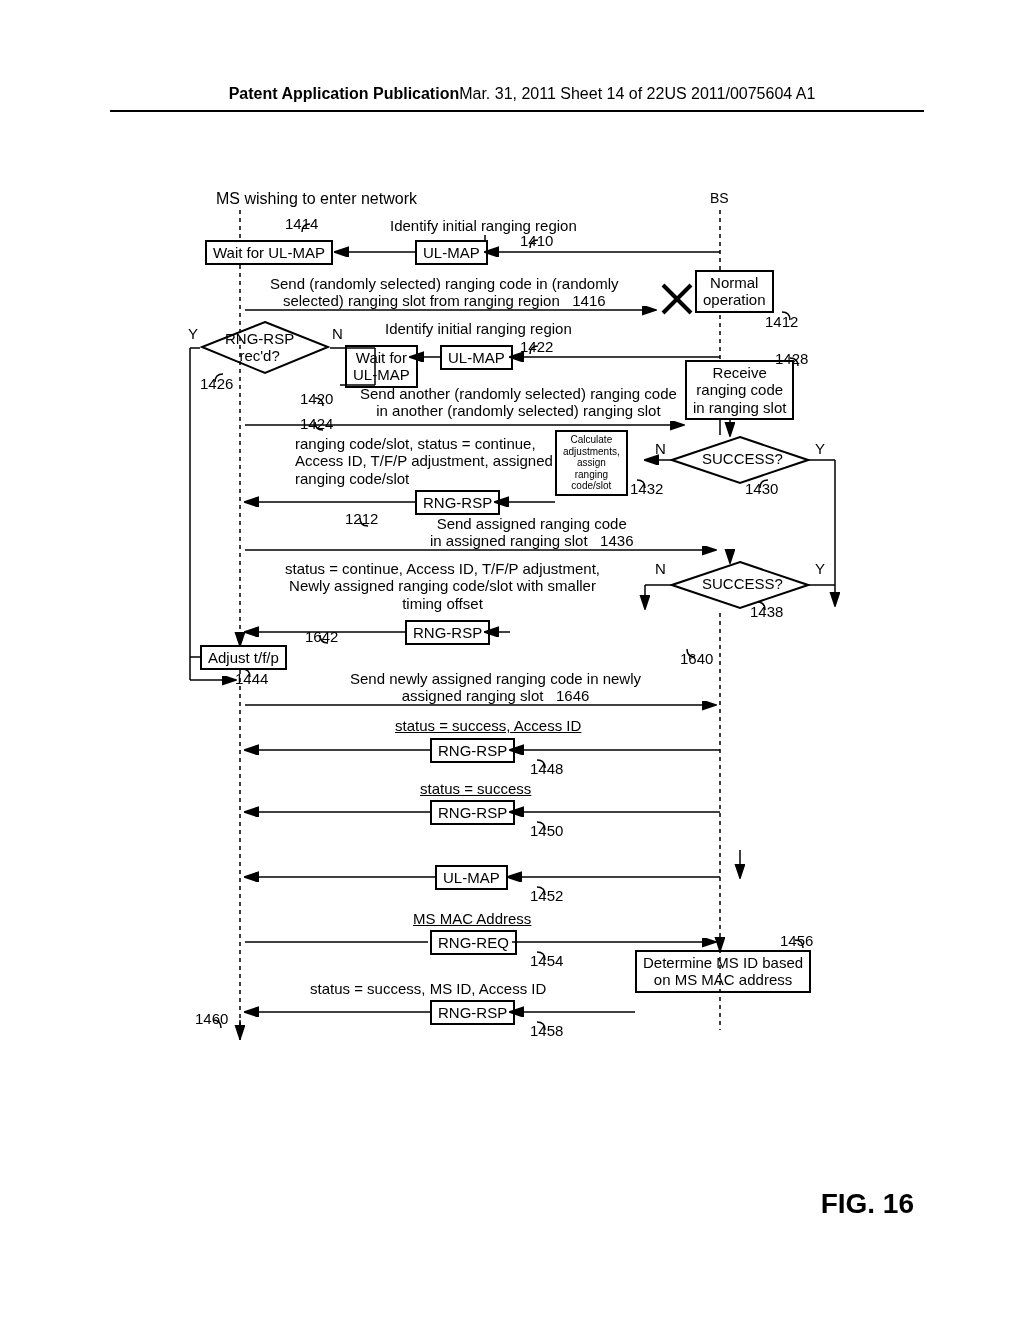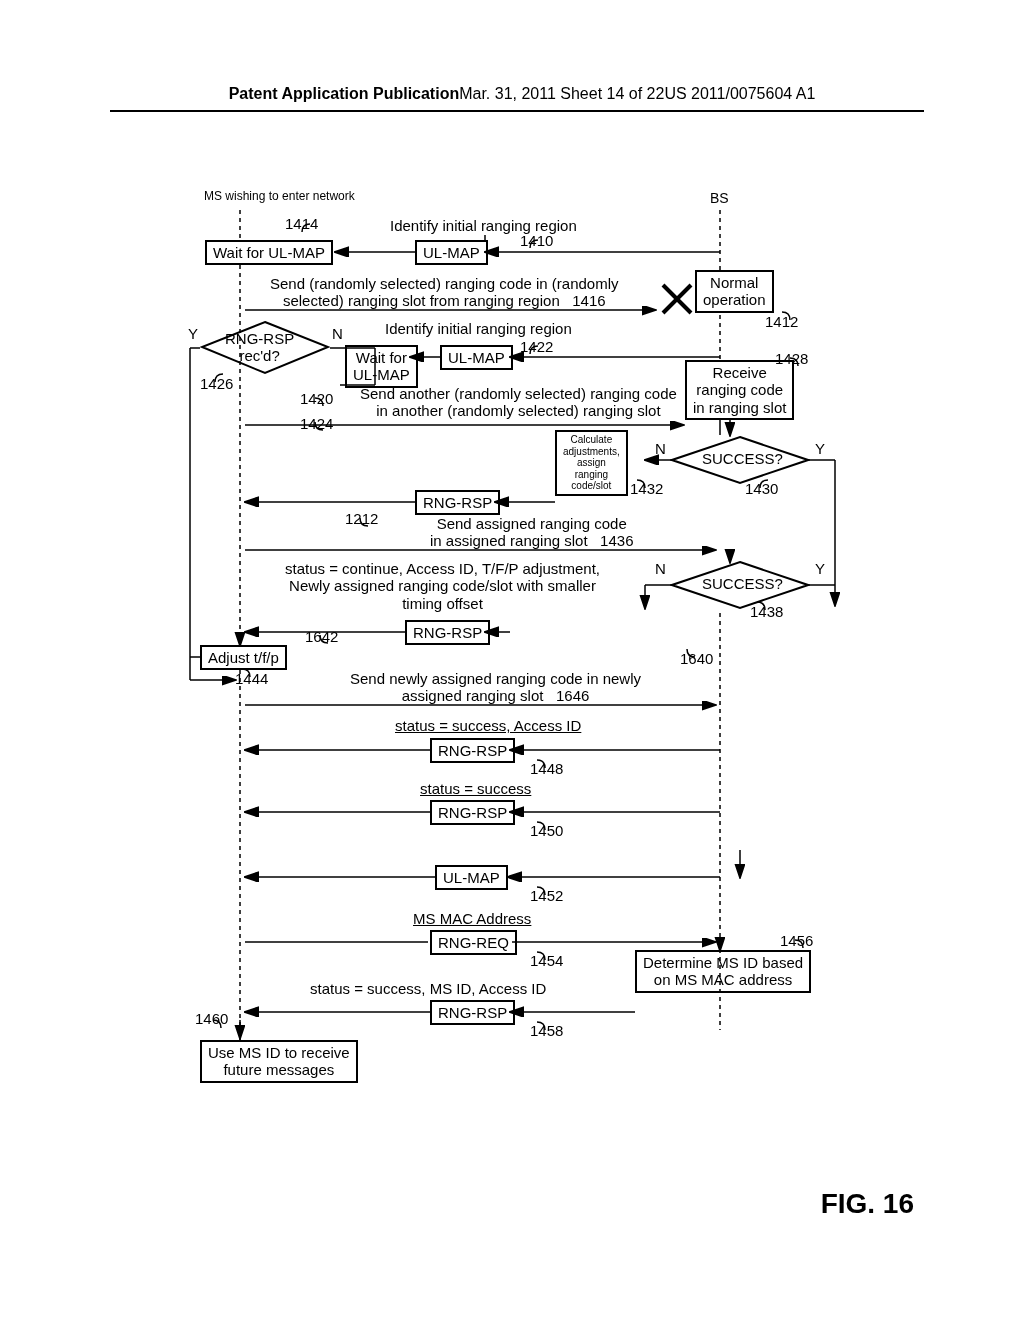--- a/index.html
+++ b/index.html
@@ -72,21 +72,21 @@
 
 <div class="header">
   <span class="header-left">Patent Application Publication</span>
   <span class="header-center">Mar. 31, 2011  Sheet 14 of 22</span>
   <span class="header-right">US 2011/0075604 A1</span>
 </div>
 <div class="hr"></div>
 
 <div class="canvas">
 
-  <div class="el" style="left:64px; top:0px; font-size:12px;text-align:center;">MS wishing to enter network</div>
+  <div class="el" style="left:76px; top:0px; font-size:16px;text-align:center;">MS wishing to enter network</div>
   <div class="el" style="left:570px; top:0px; font-size:14px;">BS</div>
 
   <div class="el box" style="left:65px; top:50px;">Wait for UL-MAP</div>
   <div class="el box" style="left:275px; top:50px;">UL-MAP</div>
   <div class="el" style="left:250px; top:27px;">Identify initial ranging region</div>
   <div class="el" style="left:380px; top:42px;">1410</div>
   <div class="el" style="left:145px; top:25px;">1414</div>
 
   <div class="el box" style="left:555px; top:80px; white-space:pre;">Normal
 operation</div>
@@ -133,20 +133,23 @@
   <div class="el" style="left:675px; top:250px;">Y</div>
   <div class="el" style="left:605px; top:290px;">1430</div>
 
   <div class="el box" style="left:415px; top:240px; white-space:pre; font-size:10px;">Calculate
 adjustments,
 assign
 ranging
 code/slot</div>
   <div class="el" style="left:490px; top:290px;">1432</div>
 
+  <div class="el" style="left:155px; top:245px; white-space:pre; text-align:left;">ranging code/slot, status = continue,
+Access ID, T/F/P adjustment, assigned
+ranging code/slot</div>
   <div class="el box" style="left:275px; top:300px;">RNG-RSP</div>
   <div class="el" style="left:205px; top:320px;">1212</div>
 
   <div class="el" style="left:290px; top:325px; white-space:pre;">Send assigned ranging code
 in assigned ranging slot   1436</div>
 
   <svg class="el" style="left:530px; top:370px; width:140px; height:50px;">
       <polygon points="70,2 138,25 70,48 2,25" fill="white" stroke="black" stroke-width="2"></polygon>
     </svg>
   <div class="el" style="left:562px; top:385px;">SUCCESS?</div>
@@ -185,22 +188,20 @@
 
   <div class="el box" style="left:495px; top:760px; white-space:pre;">Determine MS ID based
 on MS MAC address</div>
   <div class="el" style="left:640px; top:742px;">1456</div>
 
   <div class="el" style="left:170px; top:790px;">status = success, MS ID, Access ID</div>
   <div class="el box" style="left:290px; top:810px;">RNG-RSP</div>
   <div class="el" style="left:390px; top:832px;">1458</div>
 
   <div class="el" style="left:55px; top:820px;">1460</div>
-  <div class="el box" style="left:60px; top:850px; white-space:pre;">Use MS ID to receive
-future messages</div>
 
   <svg class="overlay">
     <defs>
       <marker id="ah" markerWidth="10" markerHeight="10" refX="9" refY="3" orient="auto">
         <polygon points="0,0 9,3 0,6"></polygon>
       </marker>
     </defs>
 
     <line x1="100" y1="20" x2="100" y2="50" stroke-dasharray="4,4"></line>
     <line x1="100" y1="75" x2="100" y2="455" stroke-dasharray="4,4"></line>

